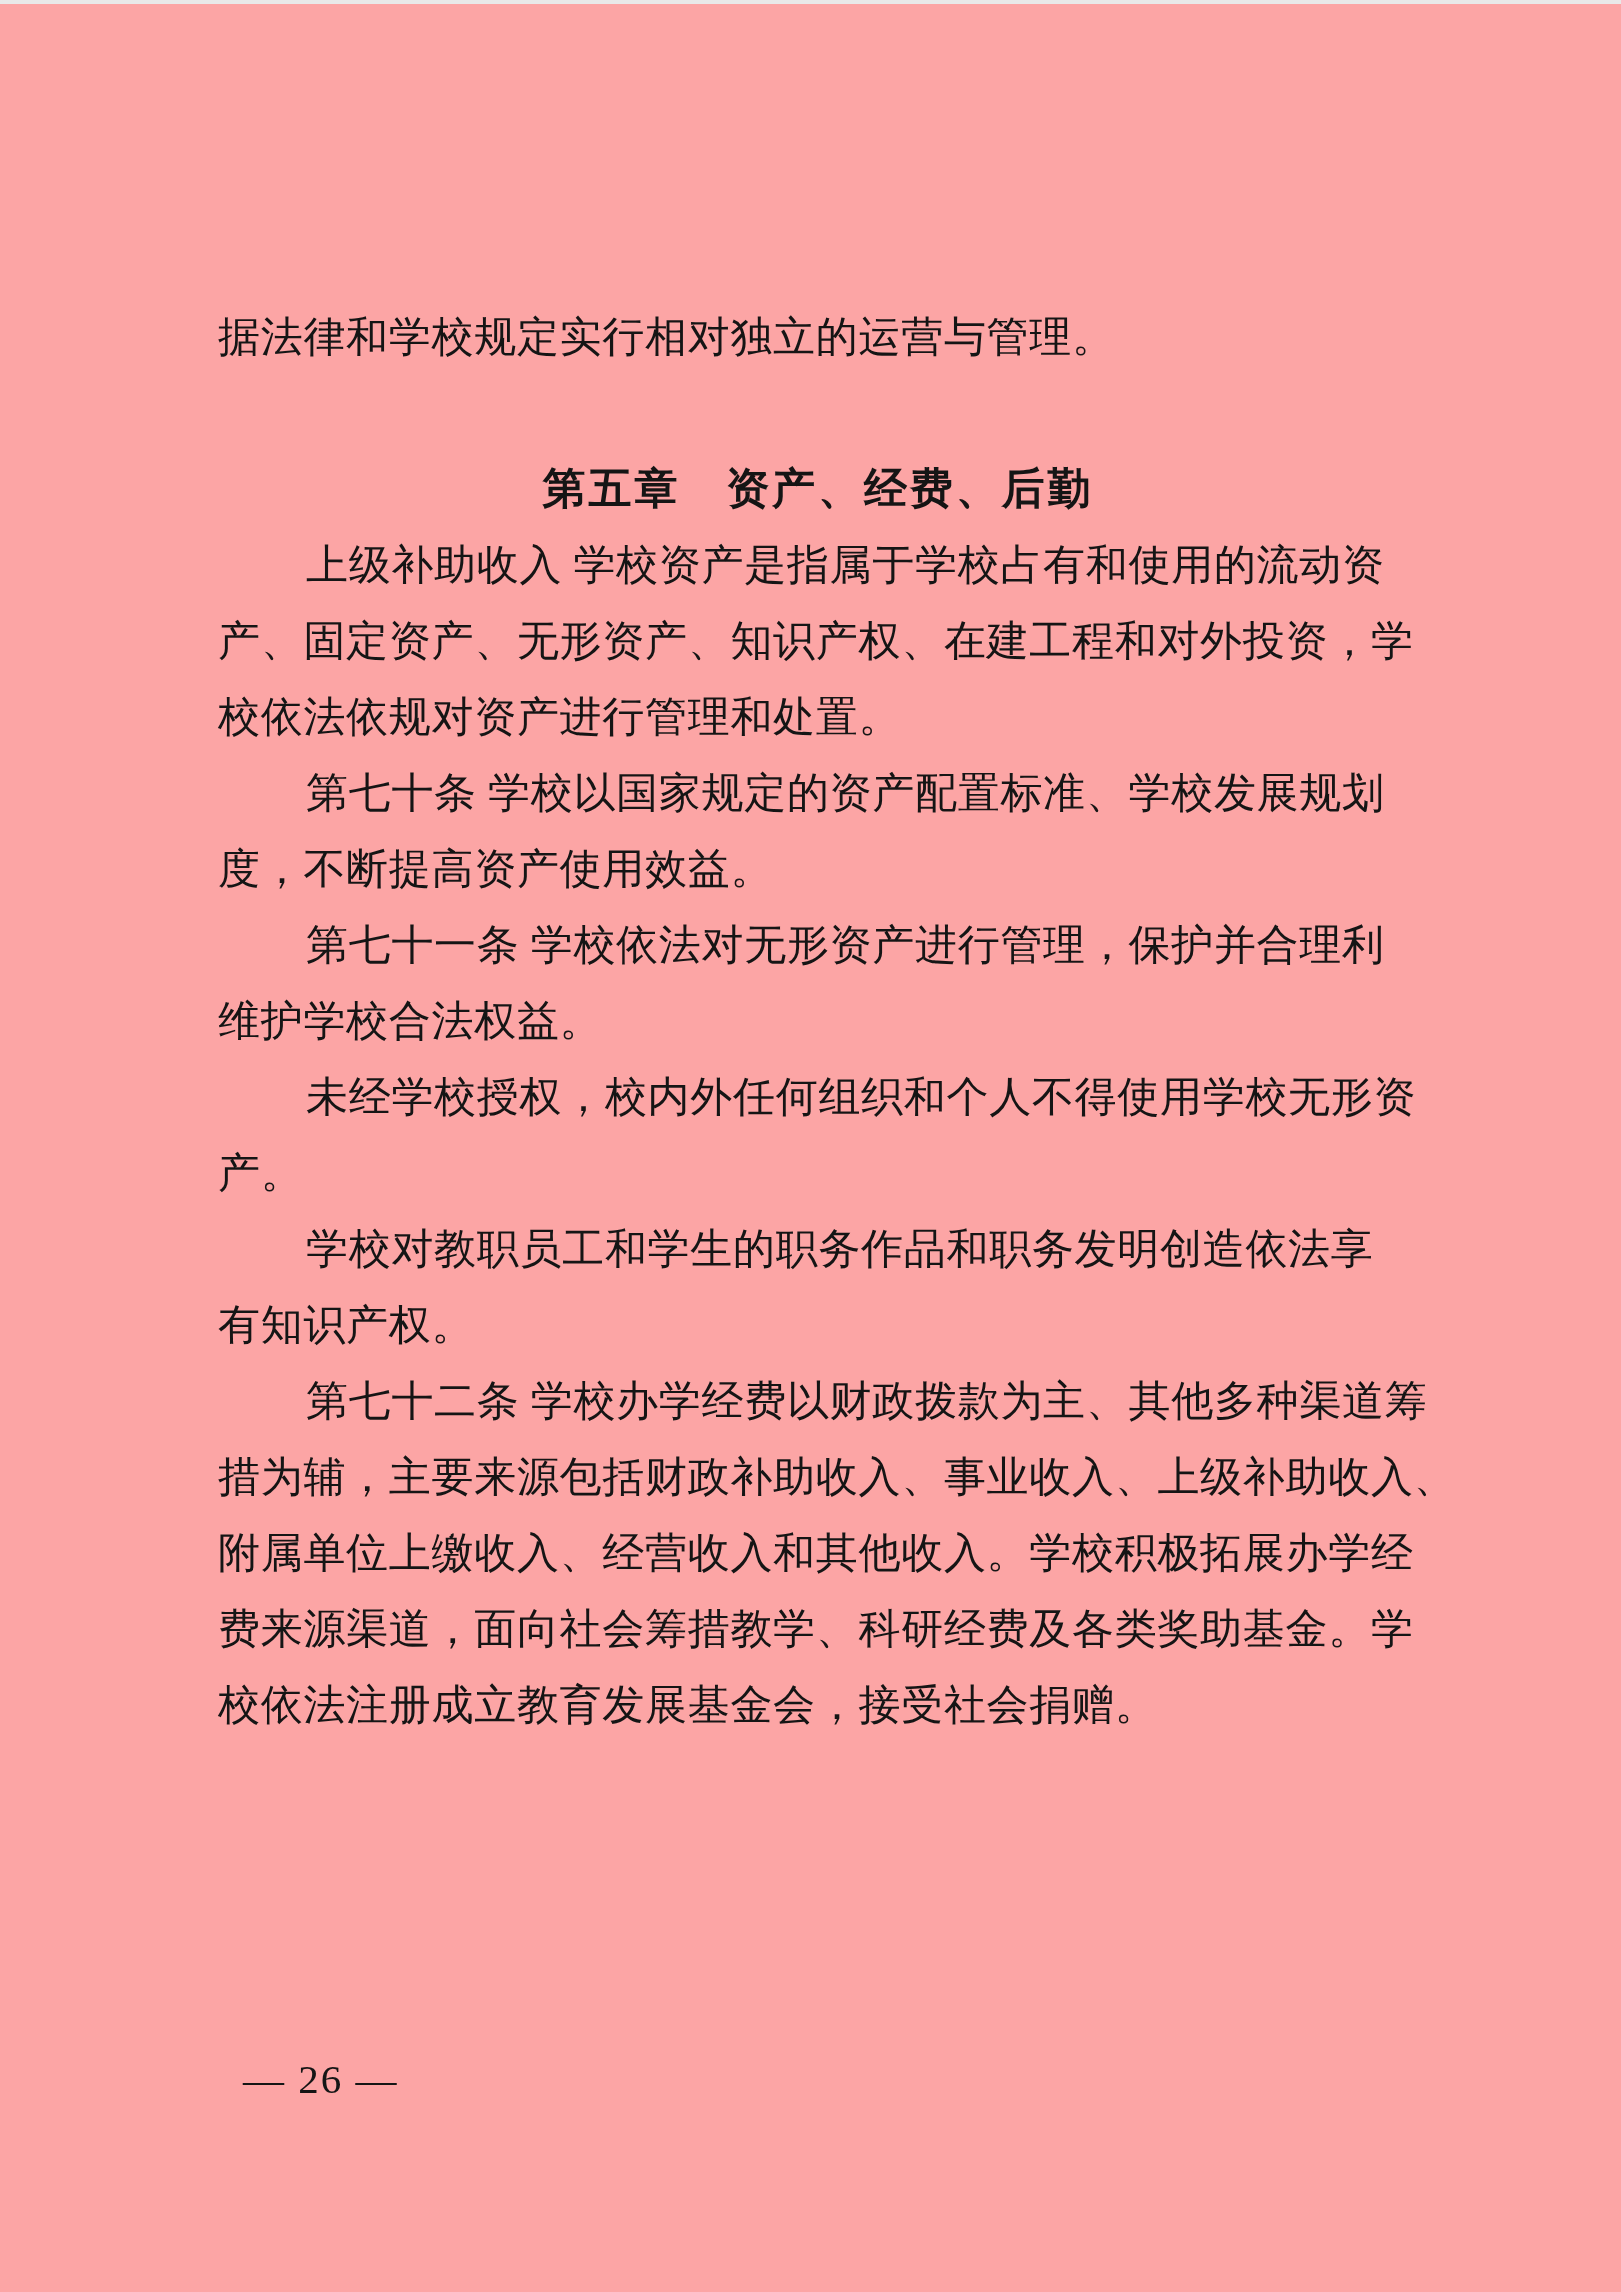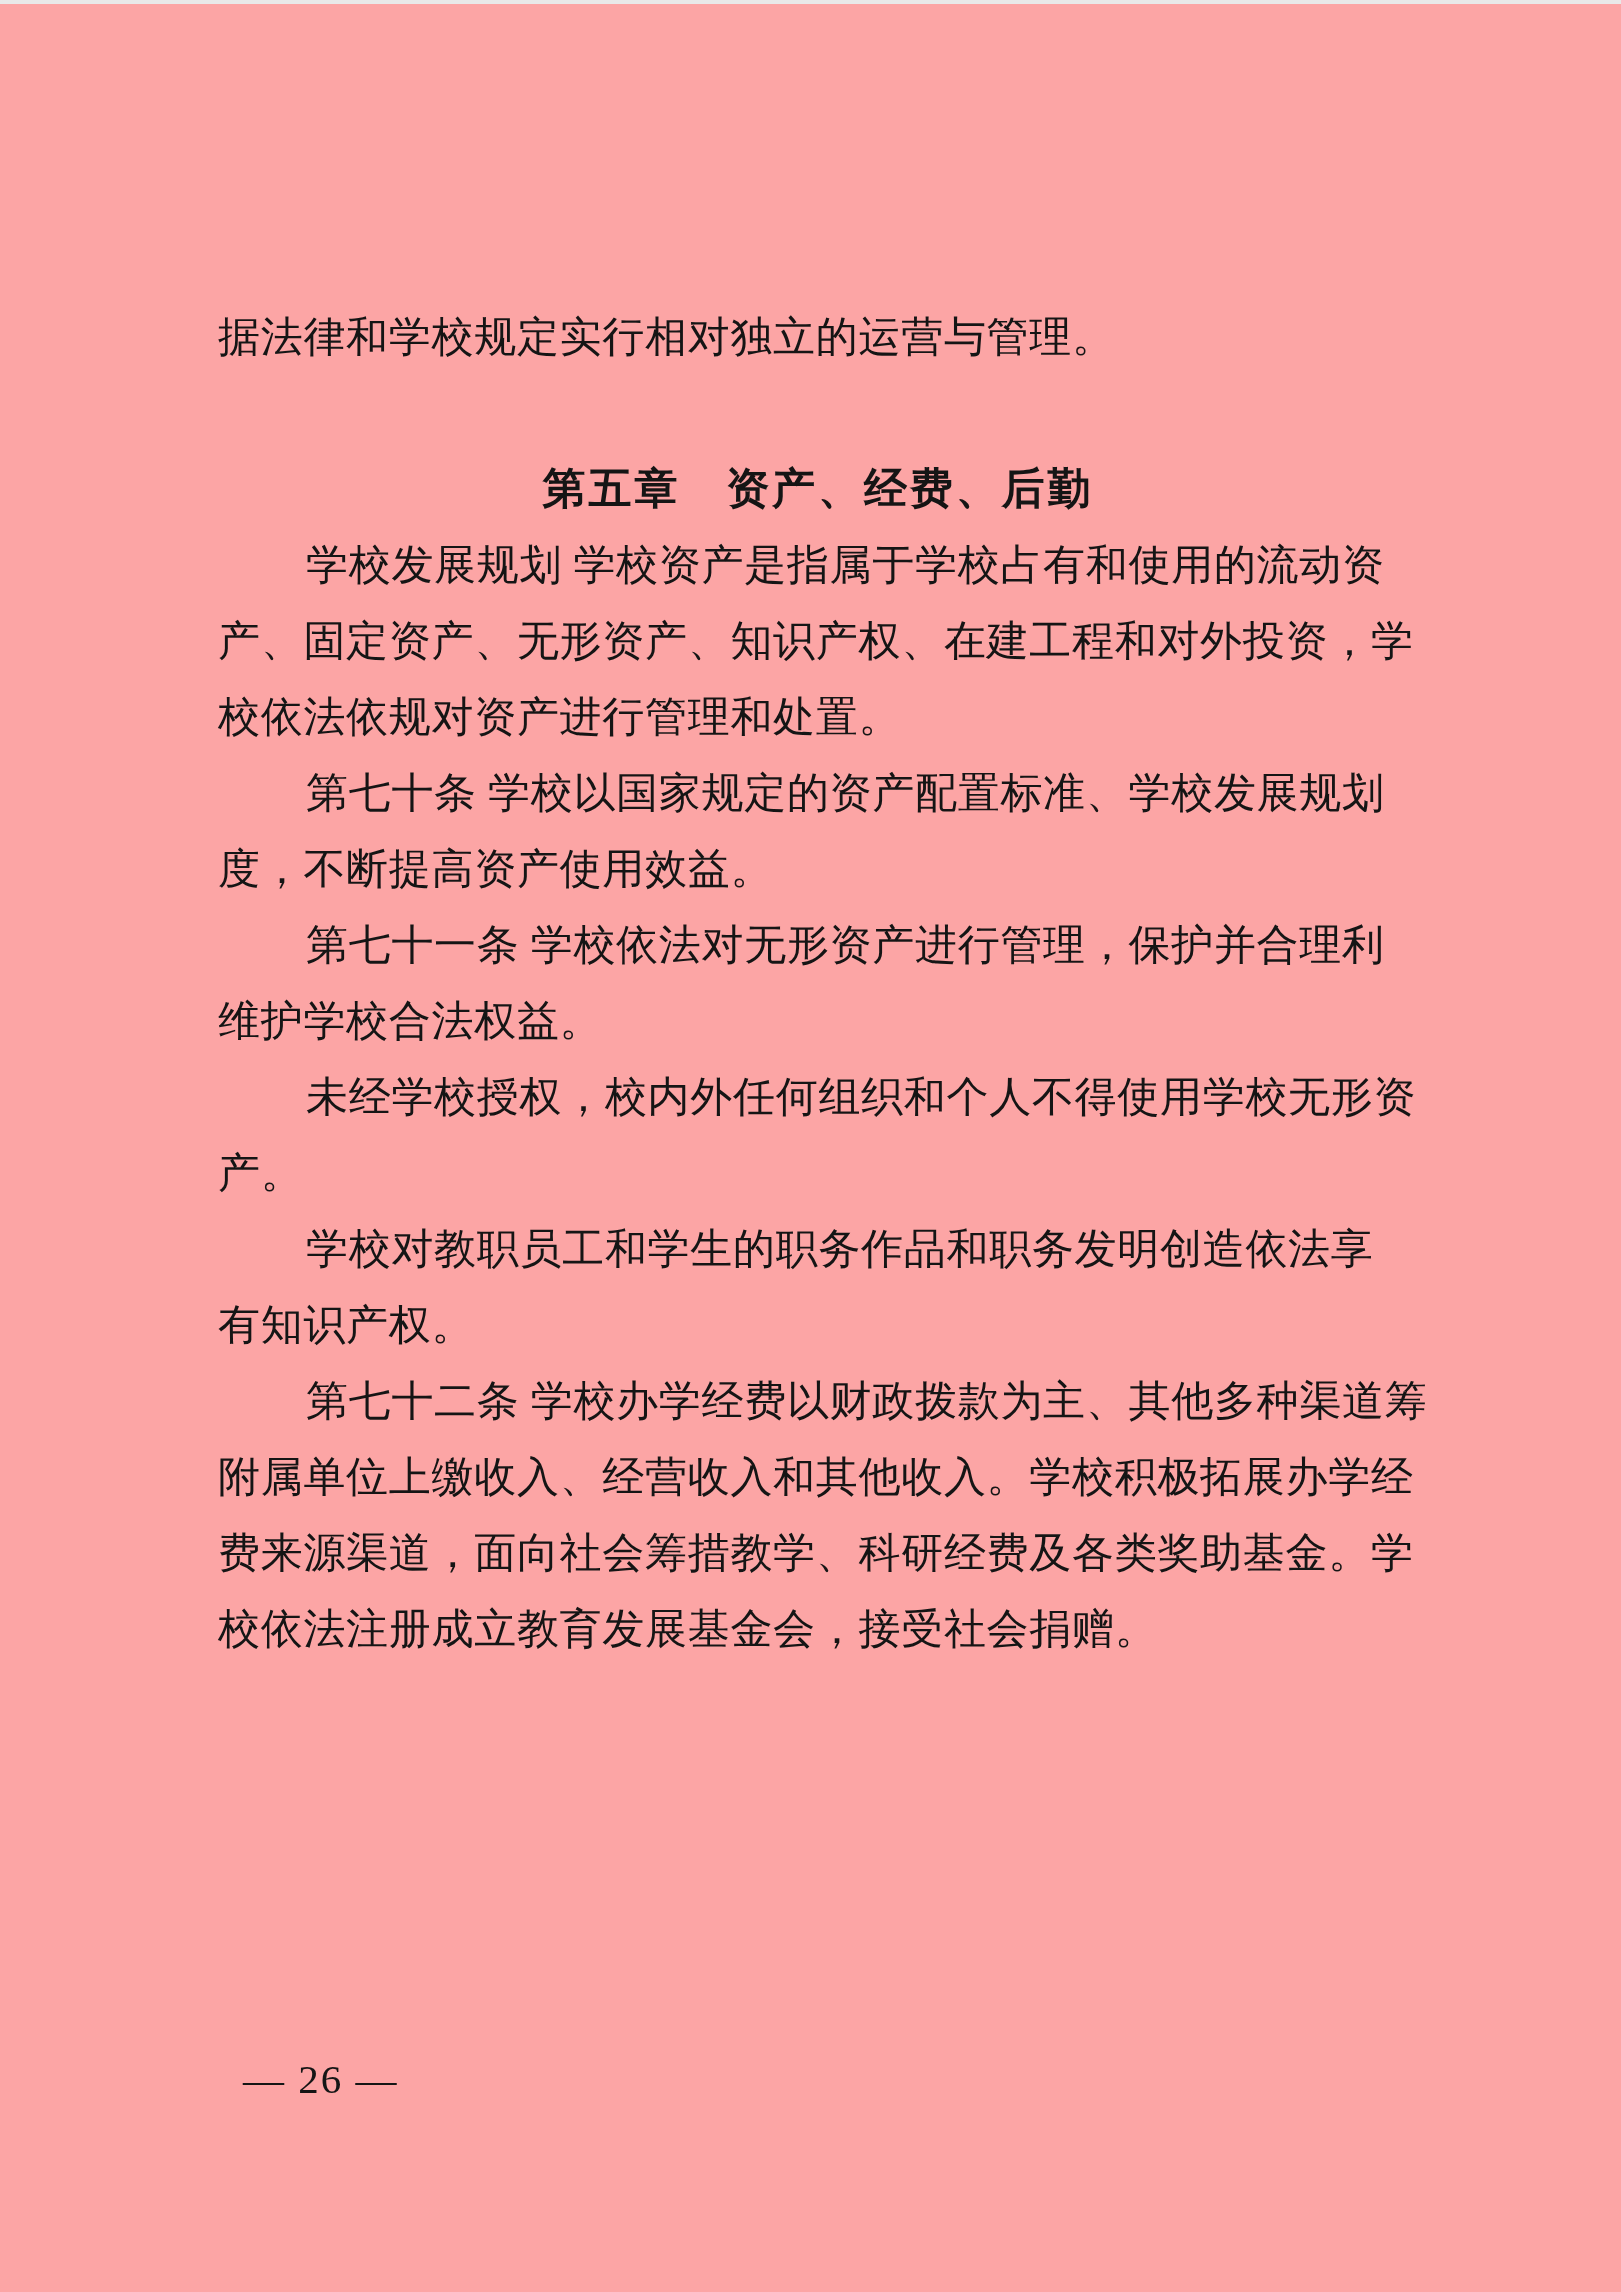--- a/index.html
+++ b/index.html
@@ -63,21 +63,21 @@
 </style>
 </head>
 <body>
 
 <div class="page">
   <div class="content">
     <div class="line">据法律和学校规定实行相对独立的运营与管理。</div>
     <div class="chapter-heading">第五章　资产、经费、后勤</div>
     <div id="articles">
         <div class="article">
-          <div class="line indent">学校发展规划 学校资产是指属于学校占有和使用的流动资</div>
+          <div class="line indent">上级补助收入 学校资产是指属于学校占有和使用的流动资</div>
           <div class="line">产、固定资产、无形资产、知识产权、在建工程和对外投资，学</div>
           <div class="line">校依法依规对资产进行管理和处置。</div>
         </div>
         <div class="article">
           <div class="line indent">第七十条 学校以国家规定的资产配置标准、学校发展规划</div>
           <div class="line">度，不断提高资产使用效益。</div>
         </div>
         <div class="article">
           <div class="line indent">第七十一条 学校依法对无形资产进行管理，保护并合理利</div>
           <div class="line">维护学校合法权益。</div>
@@ -85,20 +85,21 @@
         <div class="article">
           <div class="line indent">未经学校授权，校内外任何组织和个人不得使用学校无形资</div>
           <div class="line">产。</div>
         </div>
         <div class="article">
           <div class="line indent">学校对教职员工和学生的职务作品和职务发明创造依法享</div>
           <div class="line">有知识产权。</div>
         </div>
         <div class="article">
           <div class="line indent">第七十二条 学校办学经费以财政拨款为主、其他多种渠道筹</div>
+          <div class="line">措为辅，主要来源包括财政补助收入、事业收入、上级补助收入、</div>
           <div class="line">附属单位上缴收入、经营收入和其他收入。学校积极拓展办学经</div>
           <div class="line">费来源渠道，面向社会筹措教学、科研经费及各类奖助基金。学</div>
           <div class="line">校依法注册成立教育发展基金会，接受社会捐赠。</div>
         </div>
       </div>
   </div>
   <div class="footer">— 26 —</div>
 </div>
 
 

